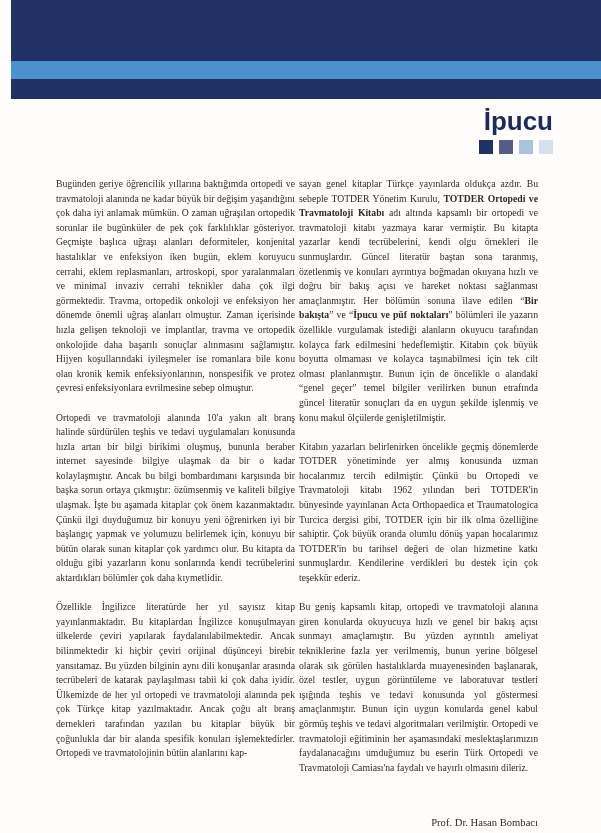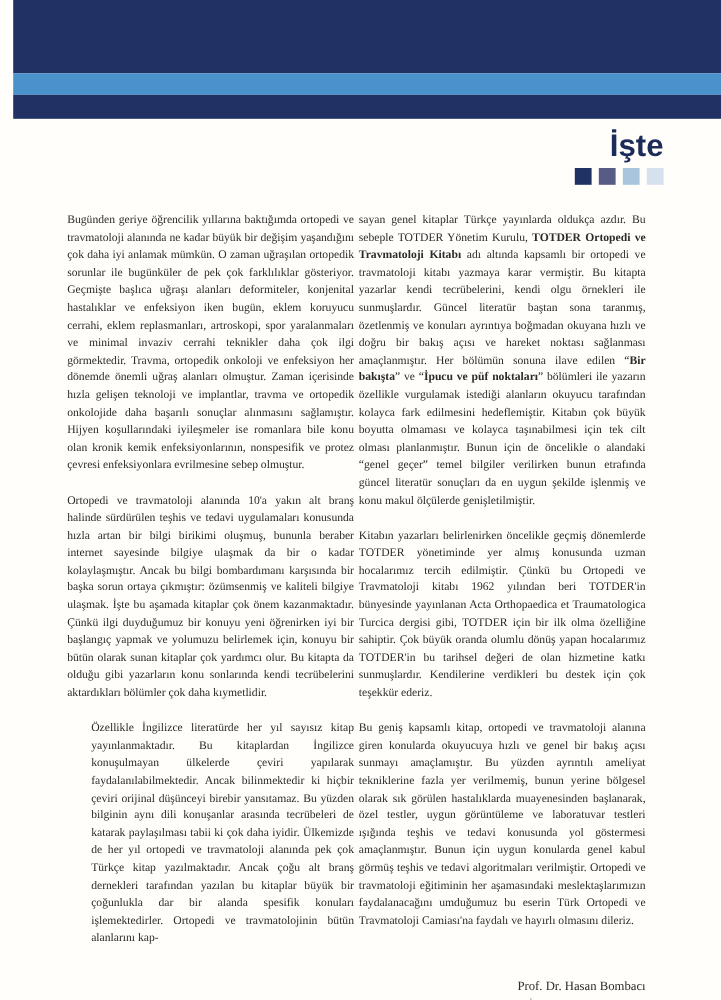--- a/index.html
+++ b/index.html
@@ -69,21 +69,21 @@
     flex: 0 0 239px;
   }
   .col p {
     margin: 0 0 14.6px 0;
     font-size: 9.7px;
     line-height: 14.6px;
     text-align: justify;
     text-justify: inter-word;
     hyphens: none;
   }
-  .col p:last-child { margin-bottom: 0; margin-left: 20px; }
+  .col p:last-child { margin-bottom: 0; }
   .bold { font-weight: 700; }
 
   
   .signature {
     margin-top: 40px;
     text-align: right;
     font-size: 10.6px;
     line-height: 16px;
   }
   .signature div { margin: 0; }
@@ -91,21 +91,21 @@
 </head>
 <body style="--navy: #223163; --blue: #4a92cc; --title-navy: #1b2c5a; --text-color: #2b2b29; --page-bg: #fffefb;">
 
 <div class="banner">
   <div class="band-navy-top"></div>
   <div class="band-blue"></div>
   <div class="band-navy-bottom"></div>
 </div>
 
 <div class="title-block">
-  <h1 class="page-title">İşte</h1>
+  <h1 class="page-title">İpucu</h1>
   <div class="title-squares">
       <div class="sq" style="background: rgb(30, 50, 99);"></div>
       <div class="sq" style="background: rgb(86, 92, 133);"></div>
       <div class="sq" style="background: rgb(169, 196, 221);"></div>
       <div class="sq" style="background: rgb(214, 225, 238);"></div>
     </div>
 </div>
 
 <div class="content">
   <div class="col">

